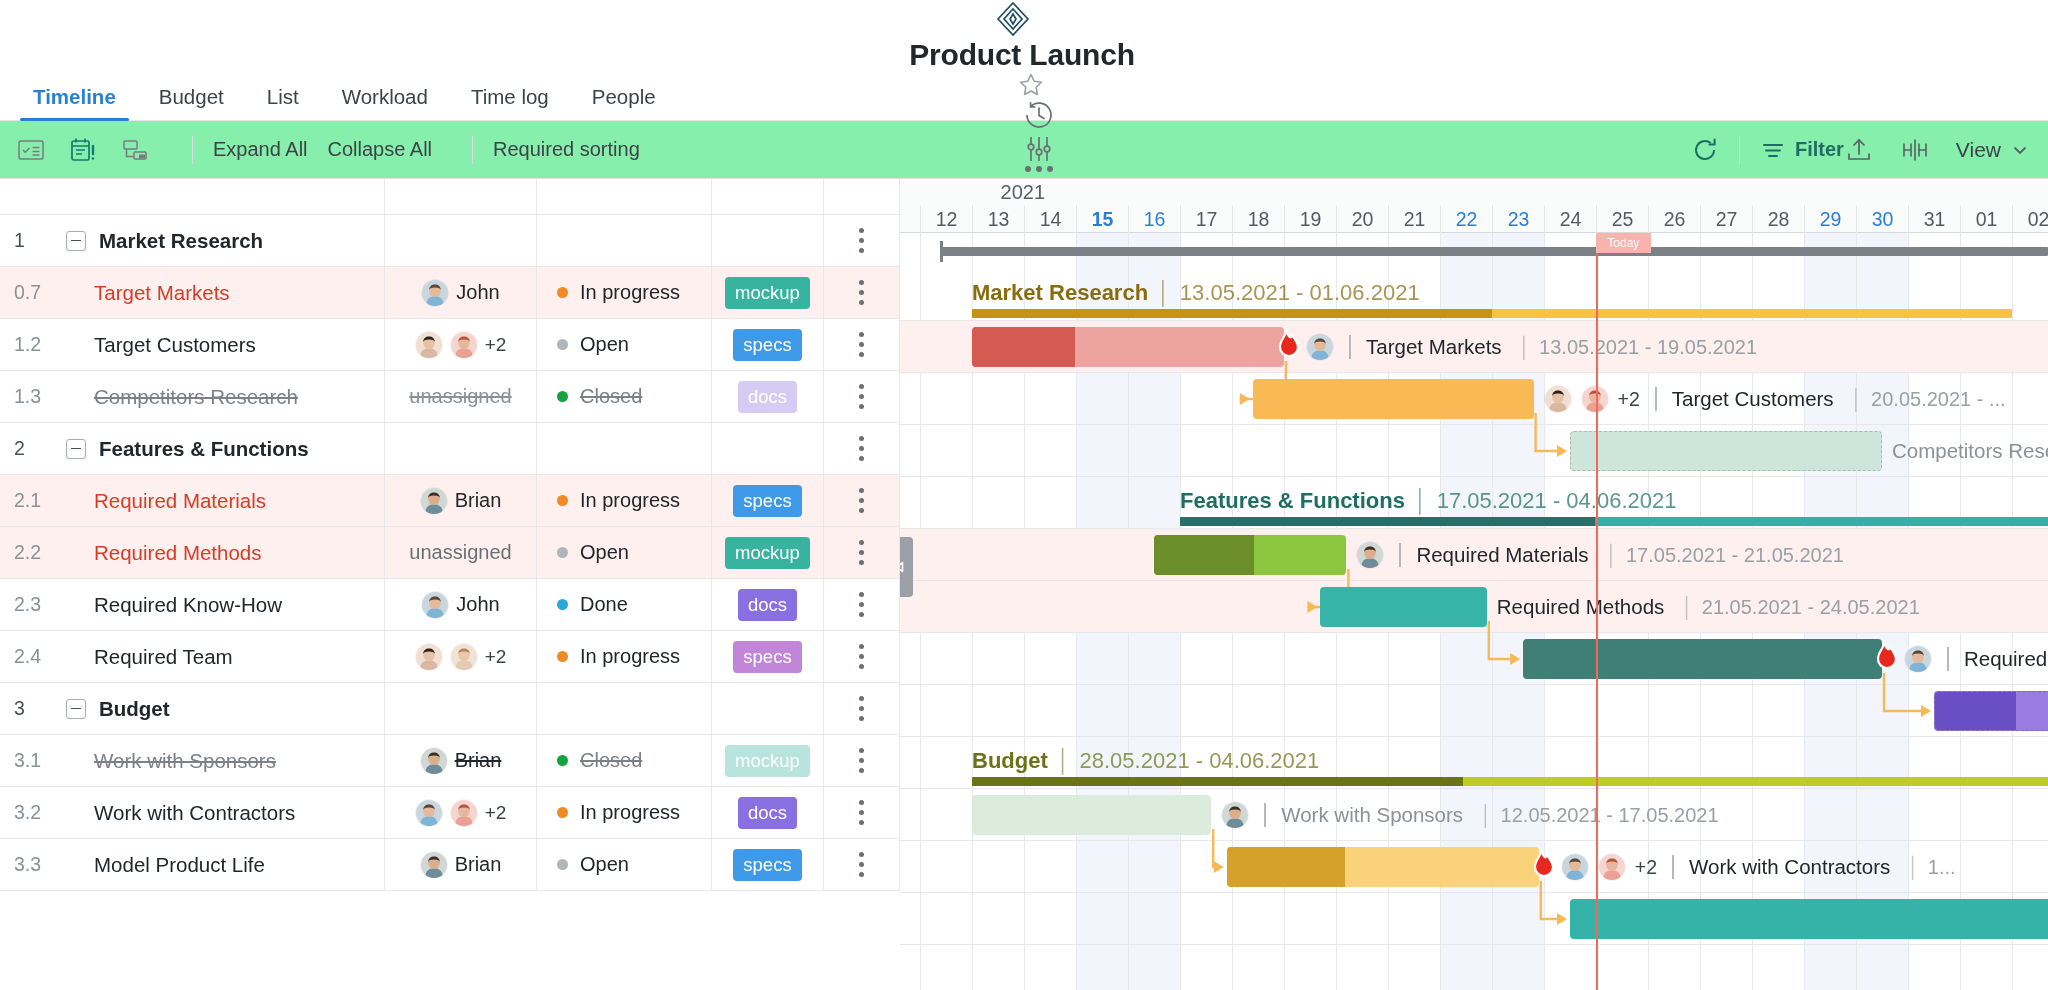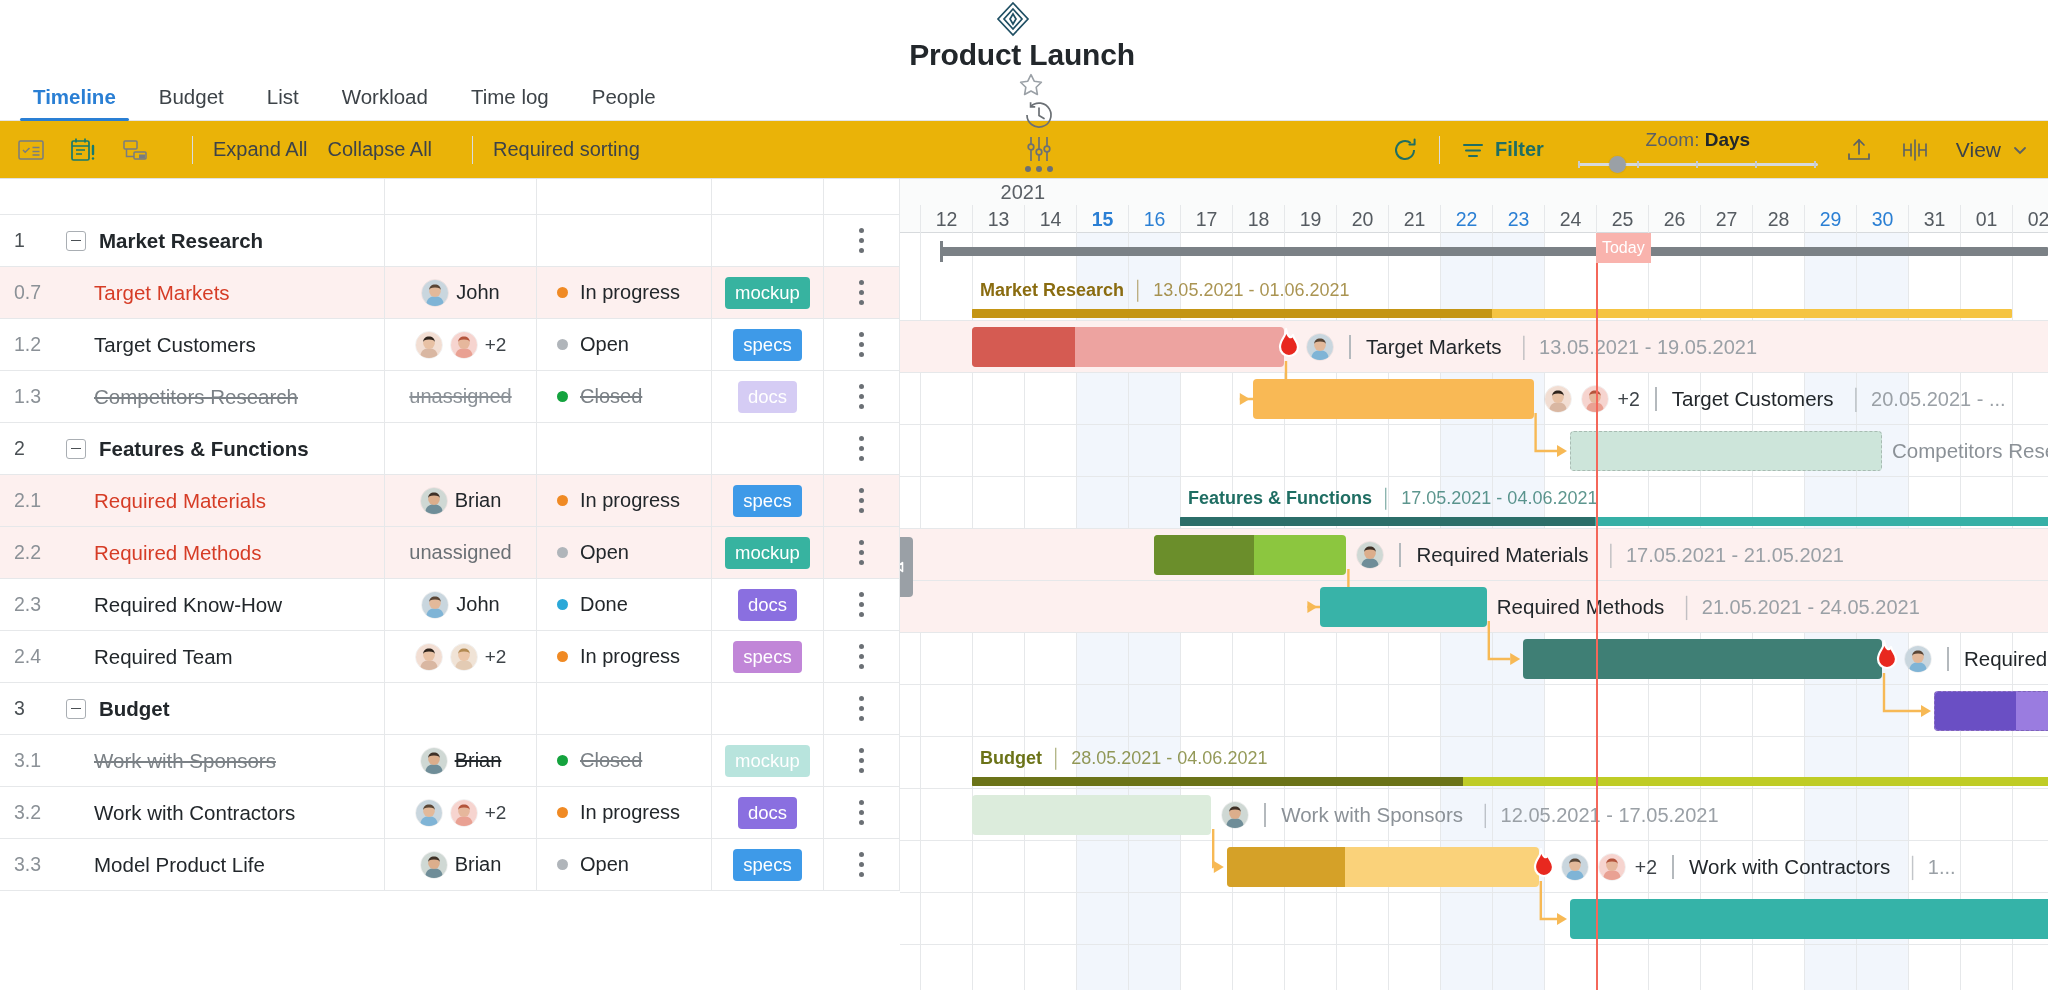--- a/index.html
+++ b/index.html
@@ -41,21 +41,21 @@
   }
   .tab.active { color: #2a7fd4; font-weight: 600; }
   .tab.active::after {
     content:""; position:absolute; left:0; right:0; bottom:-1px;
     height:3px; background:#2a7fd4; border-radius:2px;
   }
 
   
   .toolbar {
     height: 58px; display: flex; align-items: center;
-    background: #eab308; border-bottom: 1px solid #dfe2e5;
+    background: #86efac; border-bottom: 1px solid #dfe2e5;
     padding: 0 18px 0 16px;
   }
   .tool-ic { width: 30px; height: 30px; margin-right: 22px; cursor: pointer; }
   .vsep { width:1px; height:28px; background:#d9dcdf; margin: 0 20px; }
   .tool-link { font-size: 20px; color: #3d4348; cursor: pointer; margin-right: 20px; white-space: nowrap; }
   .tool-link:last-of-type { margin-right: 0; }
   .tb-spacer { flex: 1 1 auto; }
   .refresh-ic { width:28px;height:28px;cursor:pointer;color:#1f6e63;}
   .filter-wrap { display:flex; align-items:center; cursor:pointer; color:#1f6e63; }
   .filter-wrap svg { width:26px;height:26px;margin-right:9px;}
@@ -166,32 +166,32 @@
   .col-lines { position:absolute; inset:0; }
   .col-line { position:absolute; top:0; bottom:0; width:1px; background:#e6e8ea; }
   .wknd-band { position:absolute; top:0; bottom:0; background:#f2f6fc; }
 
   .grow { position:absolute; left:0; right:0; }
   .grow.highlight { background:#fdf0ef; }
   .grow-sep { position:absolute;left:0;right:0;height:1px;background:#e6e8ea;}
 
   .today-line { position:absolute; top:0; bottom:0; width:2px; background:#f4675a; z-index:6;}
   .today-chip {
-    position:absolute; height:30px; background:#f9b3ad; color:#fff;
+    position:absolute; height:20px; background:#f9b3ad; color:#fff;
     display:flex;align-items:center;justify-content:center;
-    font-size:16px; z-index:7; padding: 0 8px;
+    font-size:12px; z-index:7; padding: 0 8px;
   }
 
   .scrollbar-row { position:absolute; height:36px; left:0; right:0; }
   .sb-track { position:absolute; height:9px; background:#7b8186; border-radius:1px; top:14px;}
   .sb-cap { position:absolute; width:3px; height:21px; background:#7b8186; top:8px;}
 
   
   .sum-wrap { position:absolute; z-index:4; }
-  .sum-label { position:absolute; top:-29px; left:8px; white-space:nowrap; font-size:18px;}
+  .sum-label { position:absolute; top:-29px; left:0; white-space:nowrap; font-size:22px;}
   .sum-label b { font-weight:700; }
   .sum-label span.range { opacity:.72; }
   .sum-bar { position:absolute; height:9px; top:0; border-radius:1px; }
   .sum-prog { position:absolute; height:9px; top:0; border-radius:1px 0 0 1px;}
 
   .bar {
     position:absolute; height:40px; border-radius:4px; z-index:4;
   }
   .bar .prog { position:absolute; left:0; top:0; bottom:0; border-radius:4px 0 0 4px; }
   .bar.dashed { border:1px dashed rgba(0,0,0,.18); }
@@ -310,35 +310,20 @@
       </svg>
     </span>
     <div class="vsep"></div>
     <span class="filter-wrap">
       <svg viewBox="0 0 26 26" fill="none" stroke="#1f6e63" stroke-width="2" stroke-linecap="round">
         <path d="M4 8h18M6 13.5h14M9 19h8"></path>
       </svg>
       <span class="filter-label">Filter</span>
     </span>
 
-    <div class="zoom-block">
-      <div class="zoom-label">
-        <span>Zoom:</span>
-        <b>Days</b>
-      </div>
-      <div class="slider">
-        <div class="slider-track"></div>
-        <div class="slider-tick" style="left:0"></div>
-        <div class="slider-tick" style="left:59px"></div>
-        <div class="slider-tick" style="left:118px"></div>
-        <div class="slider-tick" style="left:177px"></div>
-        <div class="slider-tick" style="left:236px"></div>
-        <div class="slider-knob" style="left:31px"></div>
-      </div>
-    </div>
 
     <span class="tool-ic" style="margin-right:26px">
       <svg viewBox="0 0 30 30" fill="none" stroke="#5a6066" stroke-width="1.7" stroke-linecap="round">
         <path d="M15 19V5"></path>
           <path d="M10 10l5-5 5 5"></path>
         <path d="M5 19v5h20v-5"></path>
       </svg>
     </span>
     <span class="tool-ic" style="margin-right:26px">
       <svg viewBox="0 0 30 30" fill="none" stroke="#5a6066" stroke-width="1.6" stroke-linecap="round">

